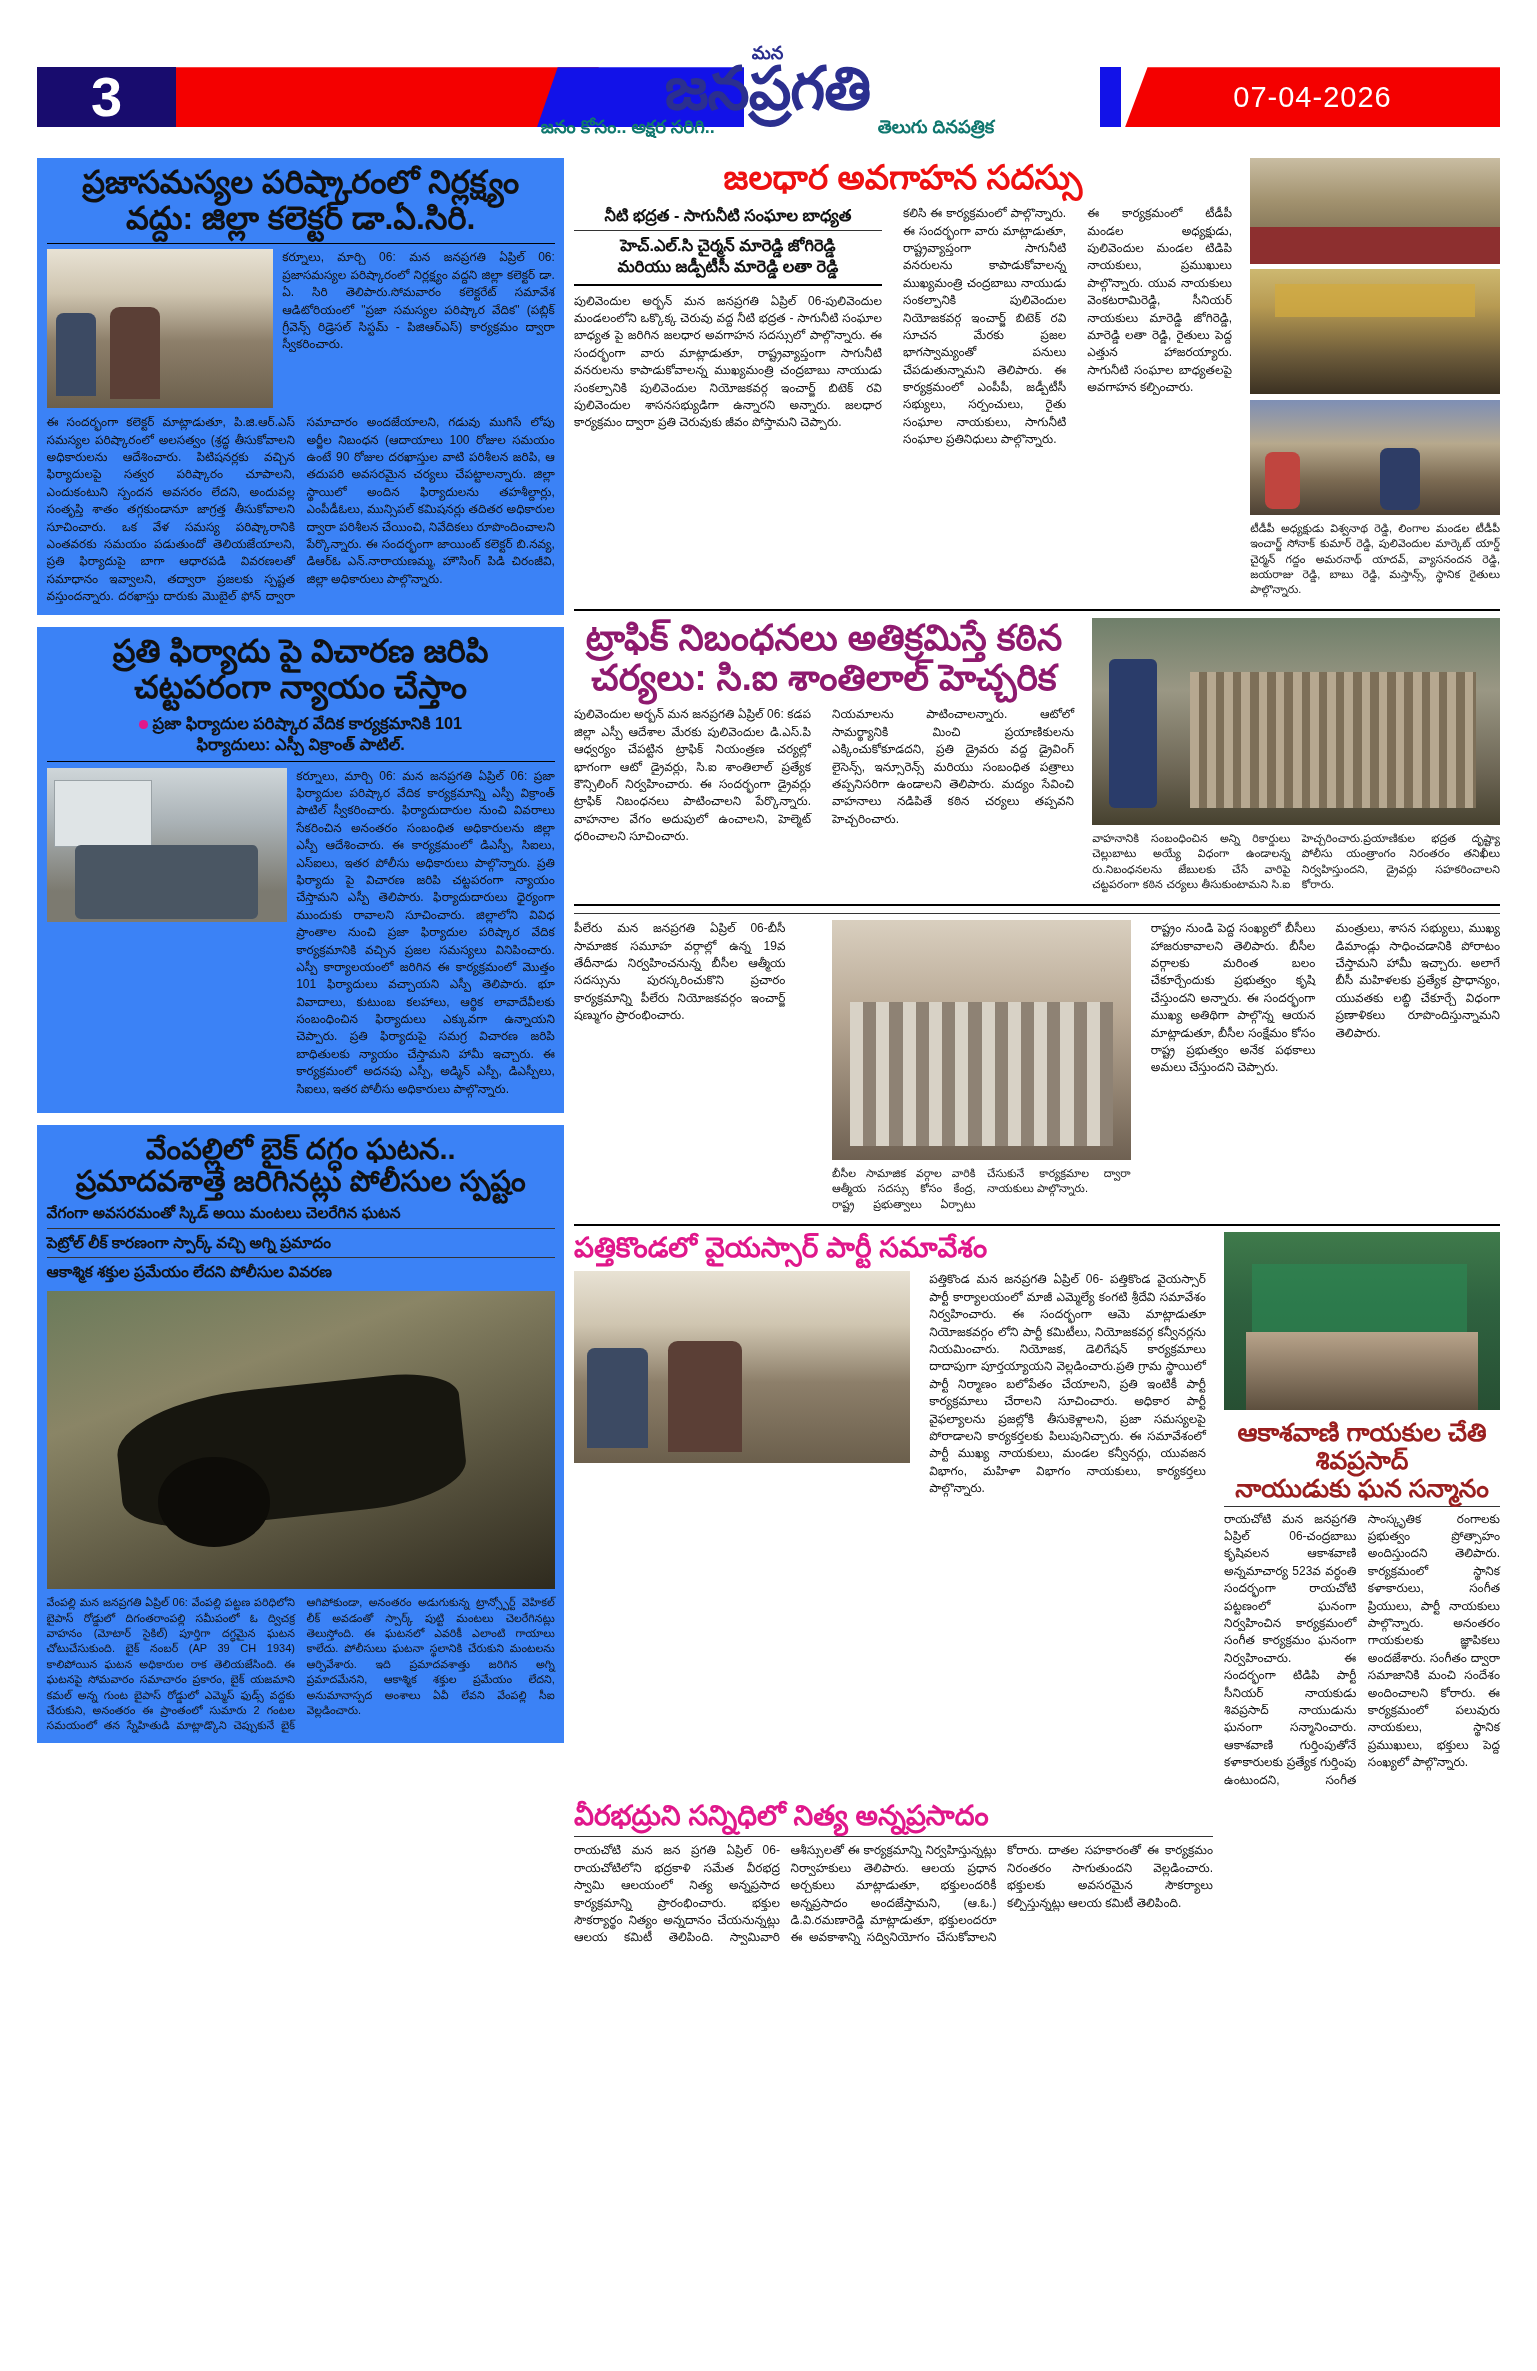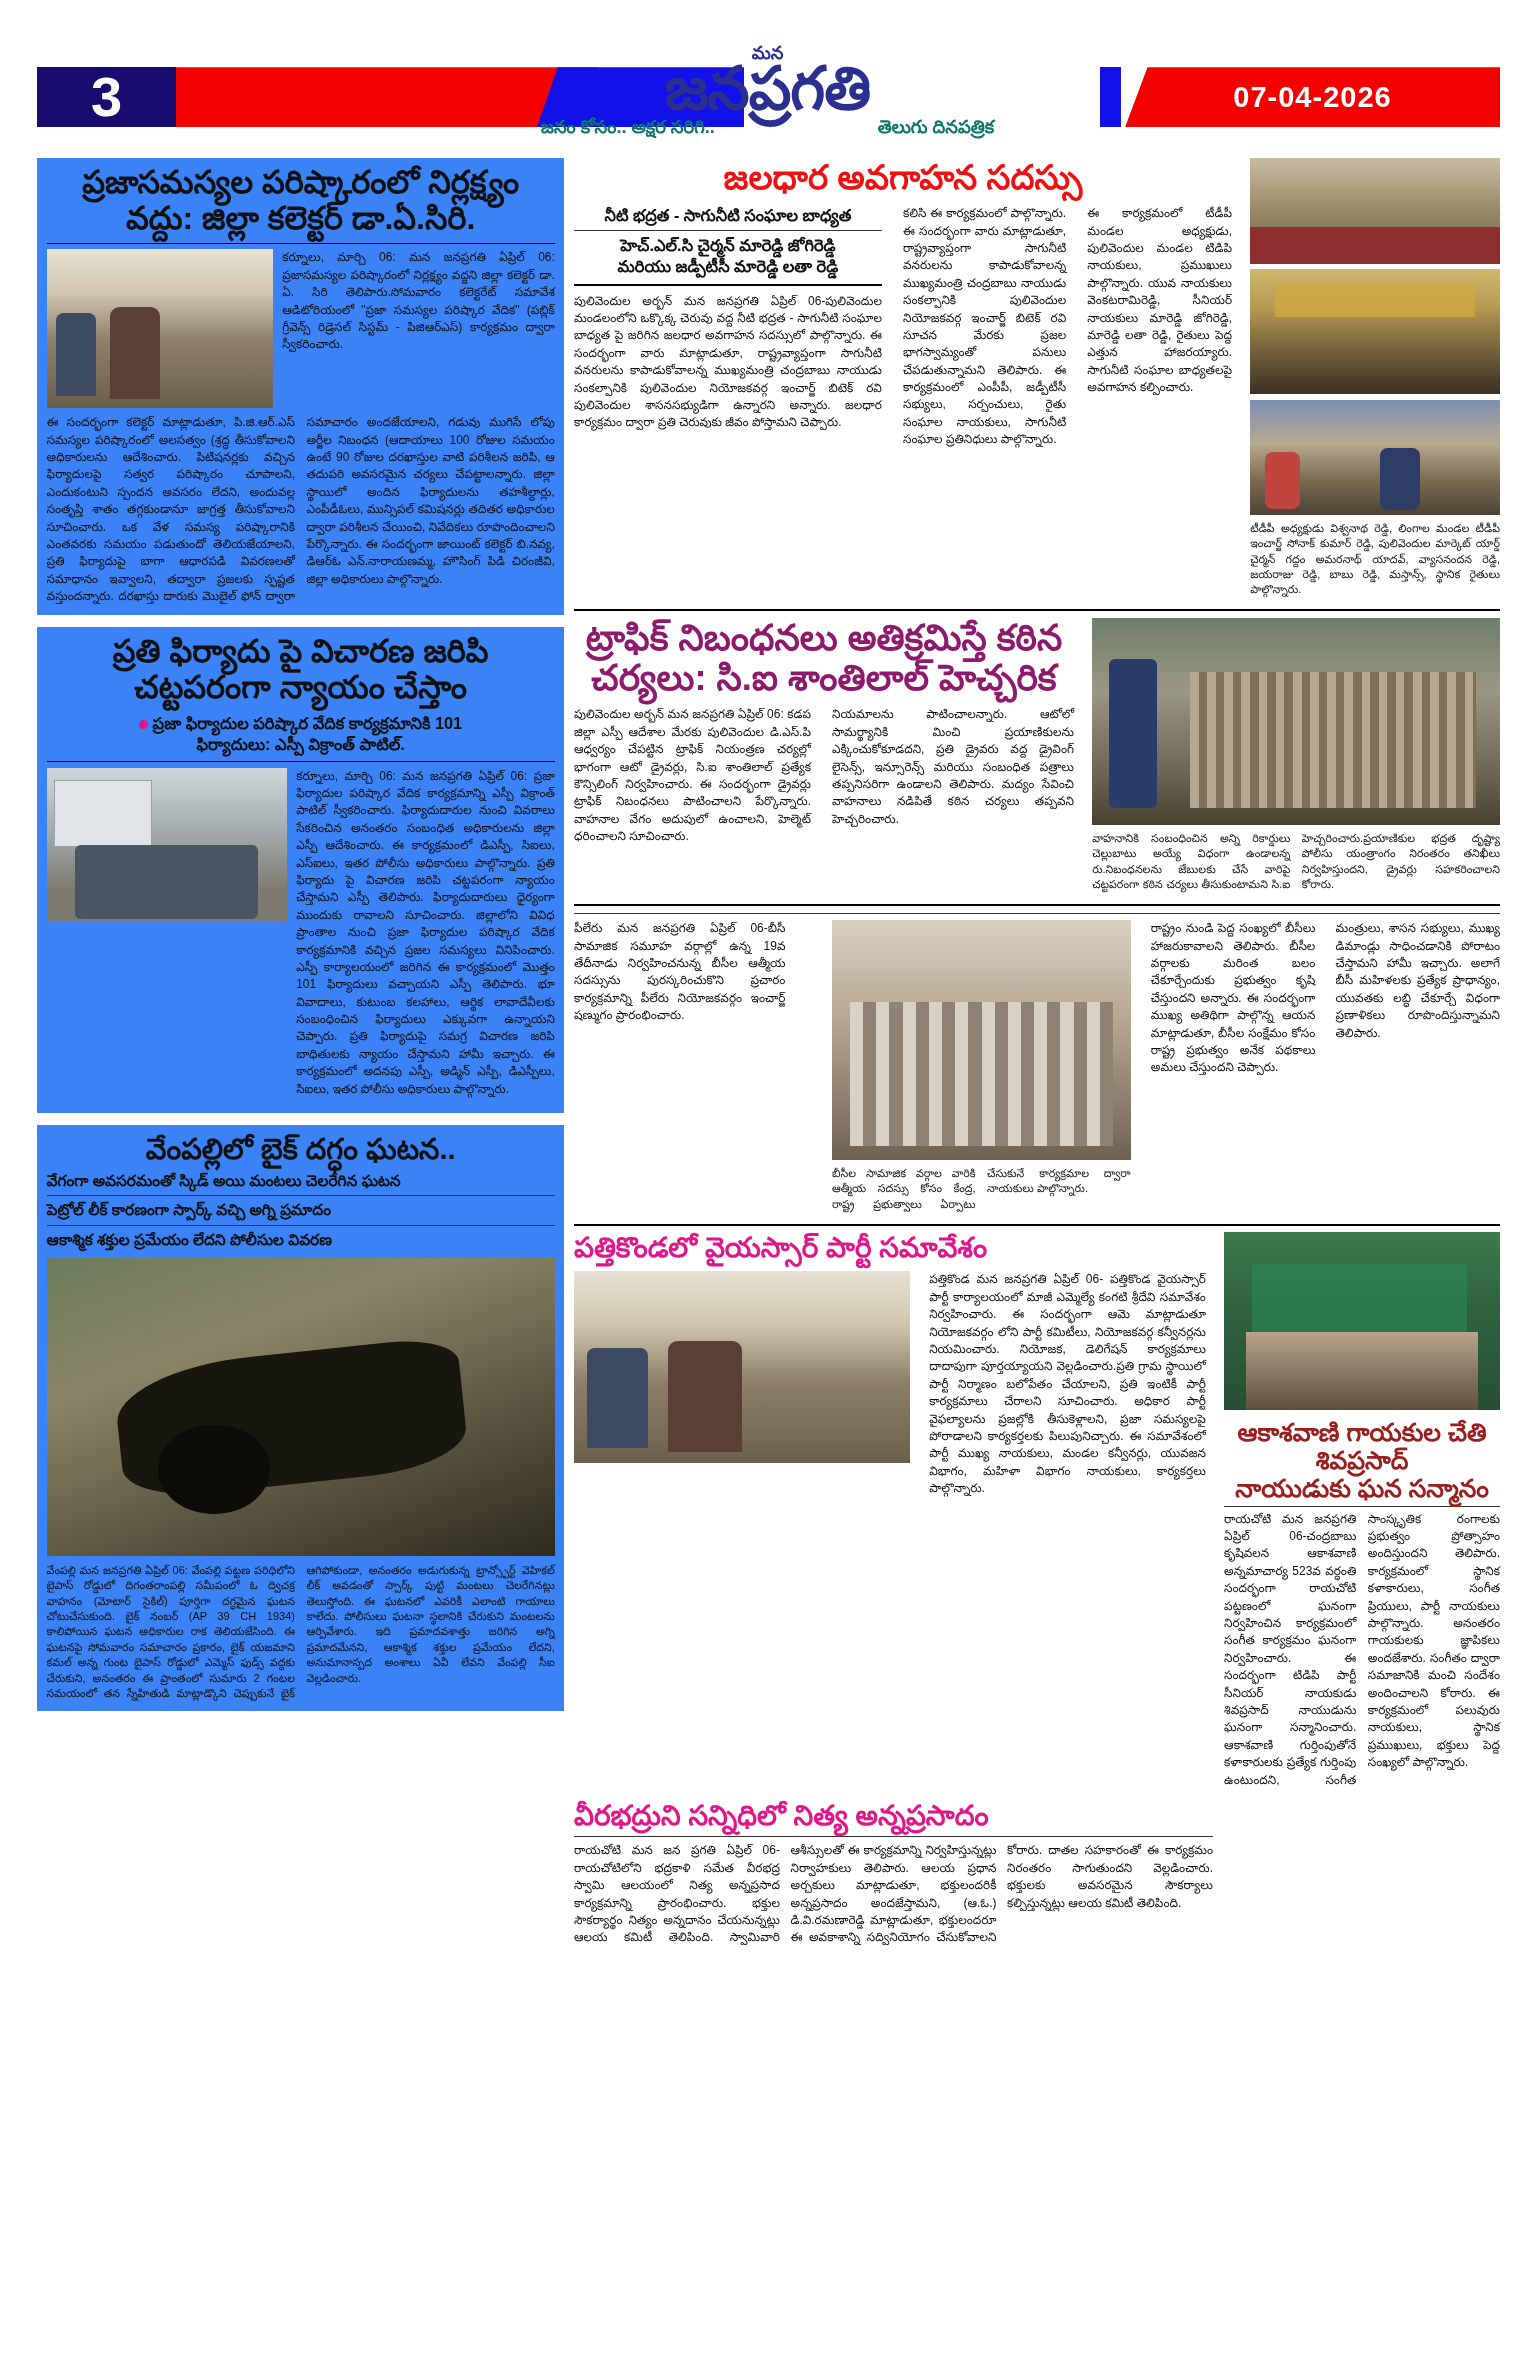--- a/index.html
+++ b/index.html
@@ -28,21 +28,21 @@
   .mh-blue-l {
     left:500px; width:207px; background:#1212e8;
     clip-path: polygon(10% 0, 100% 0, 100% 100%, 0 100%);
   }
   .mh-blue-r { right:379px; width:21px; background:#1212e8; }
   .mh-red-r {
     right:0; width:375px; background:#f40000;
     clip-path: polygon(6% 0, 100% 0, 100% 100%, 0 100%);
     display:flex; align-items:center; justify-content:center;
   }
-  .mh-date { color:#ffffff; font-size:29px; font-weight:bold; letter-spacing:1px; }
+  .mh-date { color:#ffffff; font-size:29px; font-weight:normal; letter-spacing:1px; }
 
   .mh-logo {
     position:absolute; left:500px; top:-5.8px; width:461px; text-align:center;
     line-height:1;
   }
   .mh-logo-small { font-size:18px; color:#2b2f8f; font-weight:bold; margin-bottom:-1.9px; }
   .mh-logo-main {
     font-size:60px; color:#2b2f8f; font-weight:bold; letter-spacing:-1px;
     line-height:0.95;
   }
@@ -164,20 +164,21 @@
         <div class="bullet-line">ఫిర్యాదులు: ఎస్పీ విక్రాంత్ పాటిల్.</div>
         <hr class="rule">
         <div class="flexrow" style="margin-bottom:5.8px;">
           <div class="photo ph-office" style="width:240px;height:154px;"></div>
           <div class="body-text" style="flex:1;">కర్నూలు, మార్చి 06: మన జనప్రగతి ఏప్రిల్ 06: ప్రజా ఫిర్యాదుల పరిష్కార వేదిక కార్యక్రమాన్ని ఎస్పీ విక్రాంత్ పాటిల్ స్వీకరించారు. ఫిర్యాదుదారుల నుంచి వివరాలు సేకరించిన అనంతరం సంబంధిత అధికారులను జిల్లా ఎస్పీ ఆదేశించారు. ఈ కార్యక్రమంలో డిఎస్పీ, సిఐలు, ఎస్ఐలు, ఇతర పోలీసు అధికారులు పాల్గొన్నారు. ప్రతి ఫిర్యాదు పై విచారణ జరిపి చట్టపరంగా న్యాయం చేస్తామని ఎస్పీ తెలిపారు. ఫిర్యాదుదారులు ధైర్యంగా ముందుకు రావాలని సూచించారు. జిల్లాలోని వివిధ ప్రాంతాల నుంచి ప్రజా ఫిర్యాదుల పరిష్కార వేదిక కార్యక్రమానికి వచ్చిన ప్రజల సమస్యలు వినిపించారు. ఎస్పీ కార్యాలయంలో జరిగిన ఈ కార్యక్రమంలో మొత్తం 101 ఫిర్యాదులు వచ్చాయని ఎస్పీ తెలిపారు. భూ వివాదాలు, కుటుంబ కలహాలు, ఆర్థిక లావాదేవీలకు సంబంధించిన ఫిర్యాదులు ఎక్కువగా ఉన్నాయని చెప్పారు. ప్రతి ఫిర్యాదుపై సమగ్ర విచారణ జరిపి బాధితులకు న్యాయం చేస్తామని హామీ ఇచ్చారు. ఈ కార్యక్రమంలో అదనపు ఎస్పీ, అడ్మిన్ ఎస్పీ, డిఎస్పీలు, సిఐలు, ఇతర పోలీసు అధికారులు పాల్గొన్నారు.</div>
         </div>
       </div>
 
       <div class="panel-yellow article">
         <div class="hl hl-black" style="font-size:29px;">వేంపల్లిలో బైక్ దగ్ధం ఘటన..</div>
+        <div class="hl hl-black" style="font-size:29px;">ప్రమాదవశాత్తే జరిగినట్లు పోలీసుల స్పష్టం</div>
         <div class="sub-left" style="margin-top:5.8px;">వేగంగా అవసరమంతో స్కిడ్ అయి మంటలు చెలరేగిన ఘటన</div>
         <hr class="rule-thin">
         <div class="sub-left">పెట్రోల్ లీక్ కారణంగా స్పార్క్ వచ్చి అగ్ని ప్రమాదం</div>
         <hr class="rule-thin">
         <div class="sub-left">ఆకాశ్మిక శక్తుల ప్రమేయం లేదని పోలీసుల వివరణ</div>
         <div class="photo ph-bike" style="width:100%;height:298px;margin-top:7.7px;"></div>
         <div class="ph-cap cols2" style="margin-top:6.7px;">వేంపల్లి మన జనప్రగతి ఏప్రిల్ 06: వేంపల్లి పట్టణ పరిధిలోని బైపాస్ రోడ్డులో దిగంతరాంపల్లి సమీపంలో ఓ ద్విచక్ర వాహనం (మోటార్ సైకిల్) పూర్తిగా దగ్ధమైన ఘటన చోటుచేసుకుంది. బైక్ నంబర్ (AP 39 CH 1934) కాలిపోయిన ఘటన అధికారుల రాక తెలియజేసింది. ఈ ఘటనపై సోమవారం సమాచారం ప్రకారం, బైక్ యజమాని కమల్ అన్న గుంట బైపాస్ రోడ్డులో ఎమ్మెస్ ఫుడ్స్ వద్దకు చేరుకుని, అనంతరం ఈ ప్రాంతంలో సుమారు 2 గంటల సమయంలో తన స్నేహితుడి మాట్లాడ్కొని చెప్పుకునే బైక్ ఆగిపోకుండా, అనంతరం అడుగుకున్న ట్రాన్స్పోర్ట్ వెహికల్ లీక్ అవడంతో స్పార్క్ పుట్టి మంటలు చెలరేగినట్లు తెలుస్తోంది. ఈ ఘటనలో ఎవరికీ ఎలాంటి గాయాలు కాలేదు. పోలీసులు ఘటనా స్థలానికి చేరుకుని మంటలను ఆర్పివేశారు. ఇది ప్రమాదవశాత్తు జరిగిన అగ్ని ప్రమాదమేనని, ఆకాశ్మిక శక్తుల ప్రమేయం లేదని, అనుమానాస్పద అంశాలు ఏవీ లేవని వేంపల్లి సీఐ వెల్లడించారు.</div>
       </div>
 
     </div>

